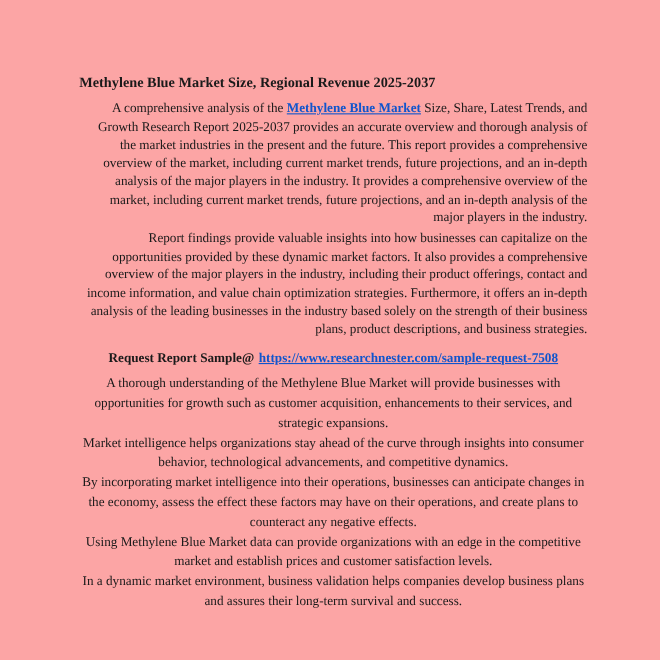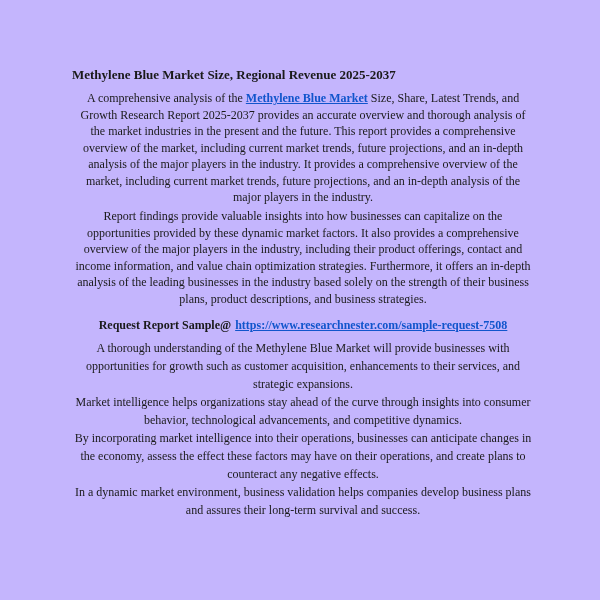--- a/index.html
+++ b/index.html
@@ -23,21 +23,21 @@
   .title {
     font-size: 13px;
     font-weight: bold;
     line-height: 18px;
     margin: 0 0 6px 0;
   }
   .para-tight {
     font-size: 12px;
     line-height: 16.5px;
     margin: 0 0 2.5px 0;
-    text-align: center;
+    text-align: right;
   }
   .para-tight.extra-after {
     margin-bottom: 9px;
   }
   .request-line {
     font-weight: bold;
     line-height: 18px;
     margin: 0 0 5px 0;
     text-align: center;
   }
@@ -62,36 +62,37 @@
     text-decoration: underline;
     cursor: pointer;
   }
   .request-line a.doclink {
     margin-left: 4px;
   }
 </style>
 </head>
 <body>
 
-<div class="page" style="background: #c4b5fd; color: rgb(26, 26, 26);">
+<div class="page" style="background: #fca5a5; color: rgb(26, 26, 26);">
   <div class="content">
 
     <p class="title">Methylene Blue Market Size, Regional Revenue 2025-2037</p>
 
     <p class="para-tight"><span>A comprehensive analysis of the </span><a class="doclink">Methylene Blue Market</a><span> Size, Share, Latest Trends, and Growth Research Report 2025-2037 provides an accurate overview and thorough analysis of the market industries in the present and the future. This report provides a comprehensive overview of the market, including current market trends, future projections, and an in-depth analysis of the major players in the industry. It provides a comprehensive overview of the market, including current market trends, future projections, and an in-depth analysis of the major players in the industry.</span></p>
 
     <p class="para-tight extra-after">Report findings provide valuable insights into how businesses can capitalize on the opportunities provided by these dynamic market factors. It also provides a comprehensive overview of the major players in the industry, including their product offerings, contact and income information, and value chain optimization strategies. Furthermore, it offers an in-depth analysis of the leading businesses in the industry based solely on the strength of their business plans, product descriptions, and business strategies.</p>
 
     <p class="request-line"><span>Request Report Sample@</span><a class="doclink">https://www.researchnester.com/sample-request-7508</a></p>
 
 
 
     <p class="para-loose">A thorough understanding of the Methylene Blue Market will provide businesses with opportunities for growth such as customer acquisition, enhancements to their services, and strategic expansions.</p>
 
     <p class="para-loose">Market intelligence helps organizations stay ahead of the curve through insights into consumer behavior, technological advancements, and competitive dynamics.</p>
 
     <p class="para-loose">By incorporating market intelligence into their operations, businesses can anticipate changes in the economy, assess the effect these factors may have on their operations, and create plans to counteract any negative effects.</p>
 
+    <p class="para-loose">Using Methylene Blue Market data can provide organizations with an edge in the competitive market and establish prices and customer satisfaction levels.</p>
 
     <p class="para-loose">In a dynamic market environment, business validation helps companies develop business plans and assures their long-term survival and success.</p>
 
   </div>
 </div>
 
 </body></html>

